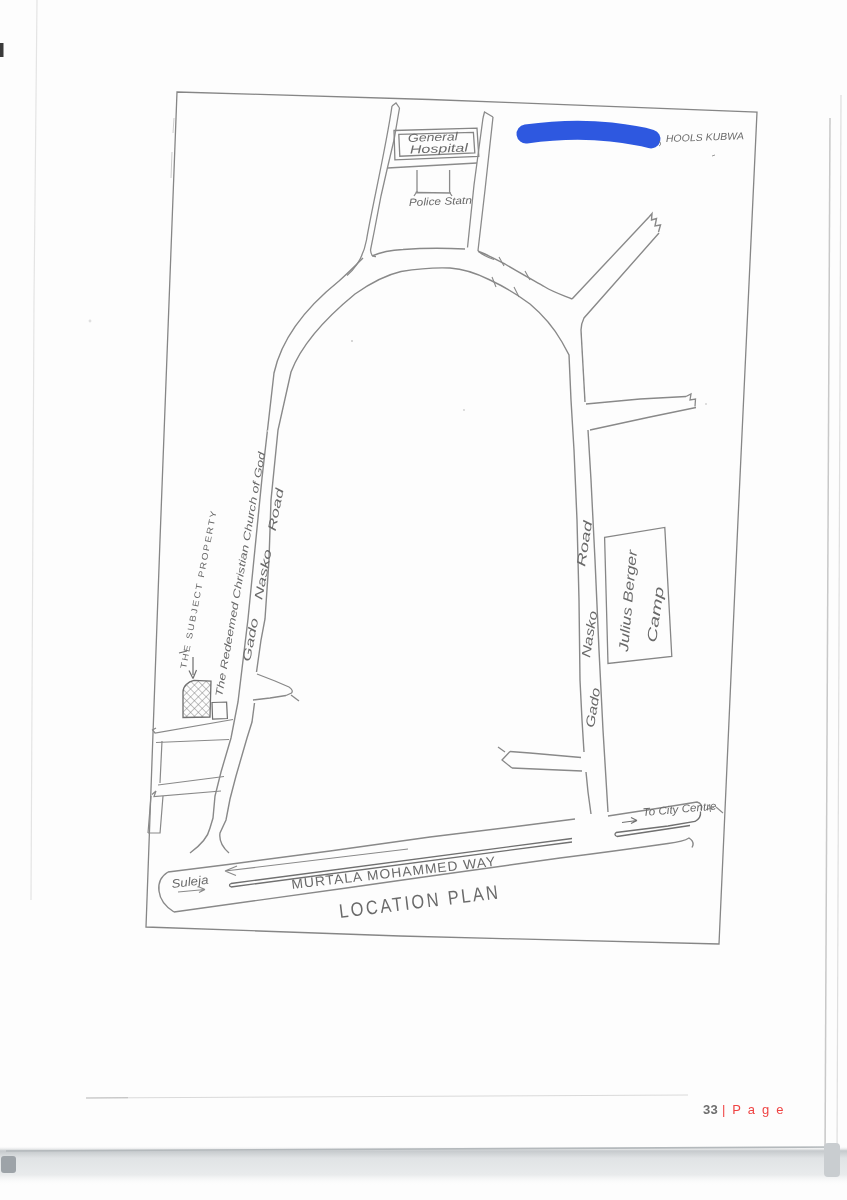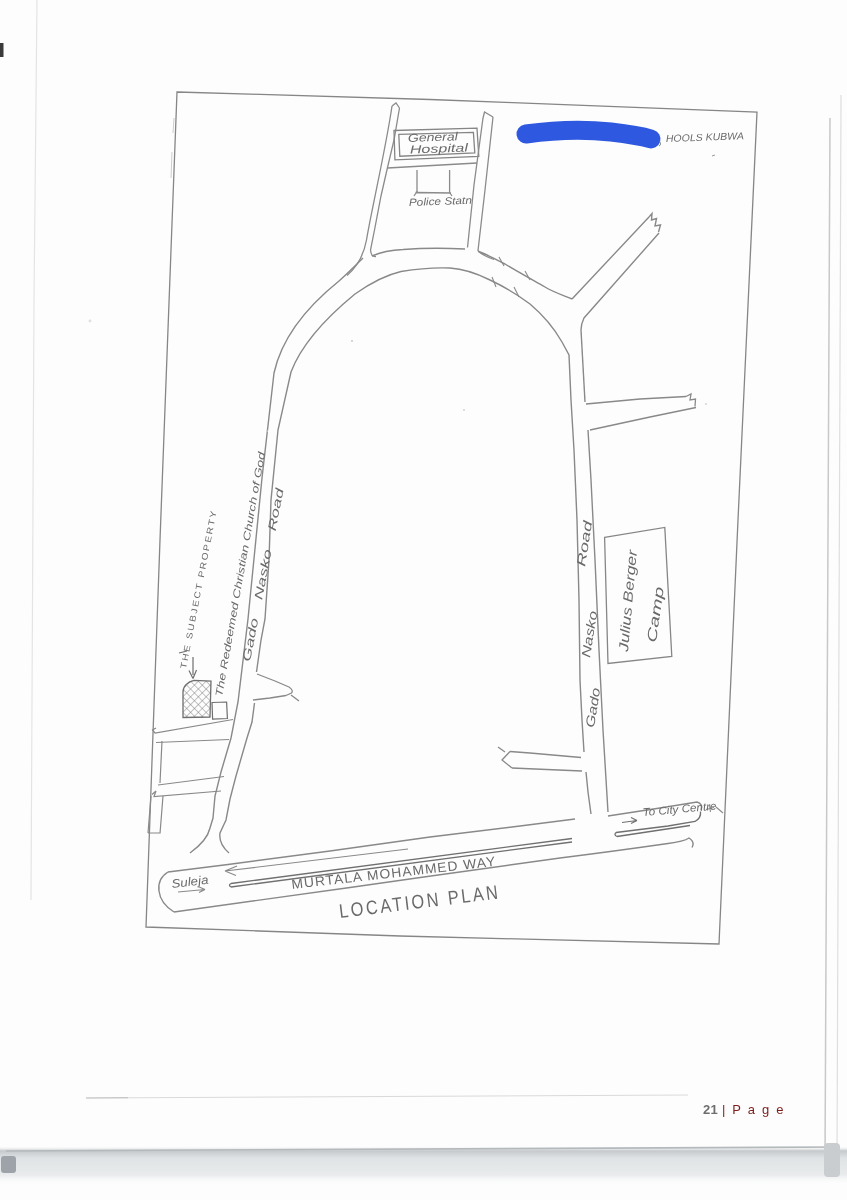--- a/index.html
+++ b/index.html
@@ -1,19 +1,19 @@
 <!DOCTYPE html>
 <html><head>
 <meta charset="utf-8">
 <style>
 html,body{margin:0;padding:0;background:#fff}
 .page{position:relative;width:847px;height:1200px;background:#fdfdfd;overflow:hidden;font-family:"Liberation Sans",sans-serif}
 svg text{font-family:"Liberation Sans",sans-serif;fill:#6a6a6a}
 .pg{position:absolute;left:703px;top:1102px;font-size:13px;color:#6e6e6e;letter-spacing:.3px}
-.pg .lt{color:#7f1d1d;letter-spacing:1.7px}
+.pg .lt{color:#ef4444;letter-spacing:1.7px}
 </style>
 </head>
 <body>
 <div class="page">
 <svg width="847" height="1200" viewBox="0 0 847 1200" style="position:absolute;left:0;top:0">
 <defs>
 <filter id="soft" x="-5%" y="-5%" width="110%" height="110%">
 <feGaussianBlur stdDeviation="0.5"></feGaussianBlur>
 </filter>
 <pattern id="xh" patternUnits="userSpaceOnUse" width="5.5" height="5.5" patternTransform="rotate(45 0 0)">
@@ -205,14 +205,14 @@
 <path d="M712,156 L715,155" stroke="#9a9a9a" stroke-width="1" fill="none"></path>
 
 <circle cx="352" cy="341" r="1" fill="#c9c9c9"></circle>
 <circle cx="464" cy="410" r="0.9" fill="#cfcfcf"></circle>
 <circle cx="267" cy="431" r="0.9" fill="#cfcfcf"></circle>
 <circle cx="706" cy="404" r="1" fill="#d4d4d4"></circle>
 <circle cx="90" cy="321" r="1.4" fill="#e0e0e0"></circle>
 </g>
 </svg>
 
-<div class="pg"><b>21</b> <span class="lt">| P a g e</span></div>
+<div class="pg"><b>33</b> <span class="lt">| P a g e</span></div>
 </div>
 
 </body></html>

